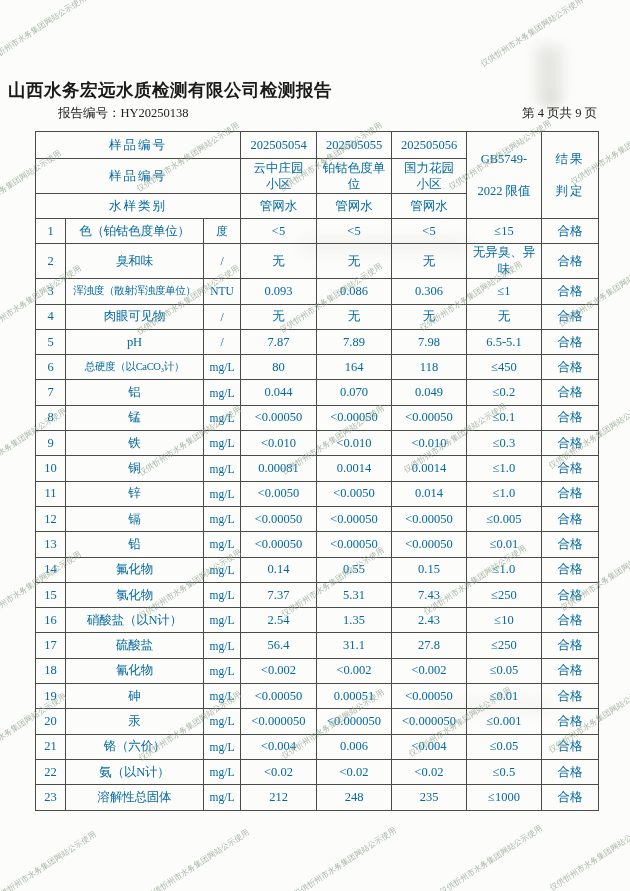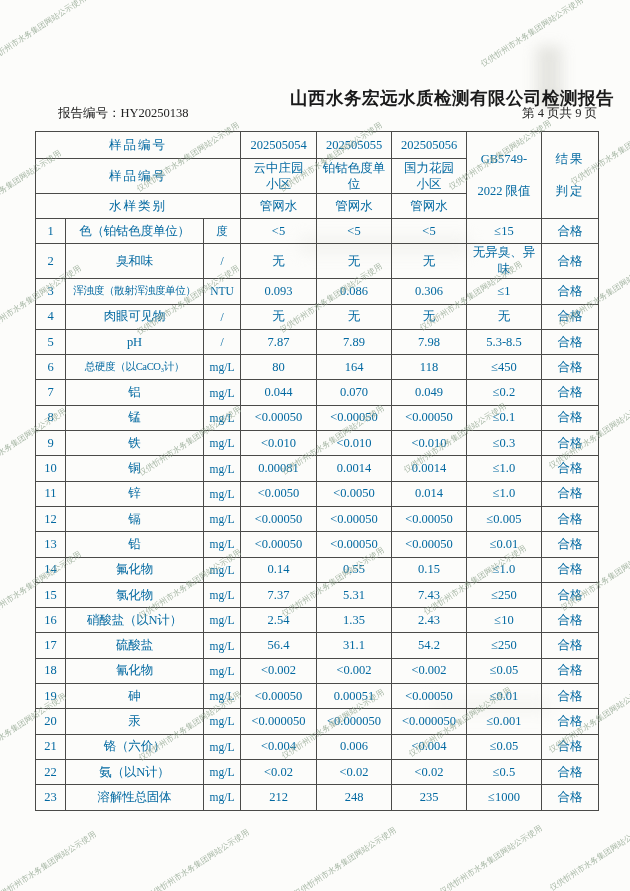--- a/index.html
+++ b/index.html
@@ -11,22 +11,22 @@
   .page {
     position: relative;
     width: 630px; height: 891px;
     background: #fcfcfa;
     overflow: hidden;
     color: #1f1f1f;
   }
   .title {
     position: absolute;
     top: 70px; left: 0; right: 0;
-    margin: 16px;
-    text-align: right;
+    margin: 8px;
+    text-align: left;
     font-size: 17.5px;
     font-weight: bold;
     letter-spacing: 0.5px;
     color: #1a1a1a;
   }
   .meta-row {
     position: absolute;
     top: 105px; left: 58px; right: 33px;
     display: flex;
     justify-content: space-between;
@@ -177,21 +177,21 @@
           <td>无</td>
           <td>合格</td>
         </tr>
         <tr>
           <td>5</td>
           <td class="col-item">pH</td>
           <td class="col-unit">/</td>
           <td>7.87</td>
           <td>7.89</td>
           <td>7.98</td>
-          <td>5.3-8.5</td>
+          <td>6.5-5.1</td>
           <td>合格</td>
         </tr>
         <tr>
           <td>6</td>
           <td class="col-item tight">总硬度（以CaCO₃计）</td>
           <td class="col-unit">mg/L</td>
           <td>80</td>
           <td>164</td>
           <td>118</td>
           <td>≤450</td>
@@ -296,21 +296,21 @@
           <td>2.43</td>
           <td>≤10</td>
           <td>合格</td>
         </tr>
         <tr>
           <td>17</td>
           <td class="col-item">硫酸盐</td>
           <td class="col-unit">mg/L</td>
           <td>56.4</td>
           <td>31.1</td>
-          <td>54.2</td>
+          <td>27.8</td>
           <td>≤250</td>
           <td>合格</td>
         </tr>
         <tr>
           <td>18</td>
           <td class="col-item">氰化物</td>
           <td class="col-unit">mg/L</td>
           <td>&lt;0.002</td>
           <td>&lt;0.002</td>
           <td>&lt;0.002</td>

